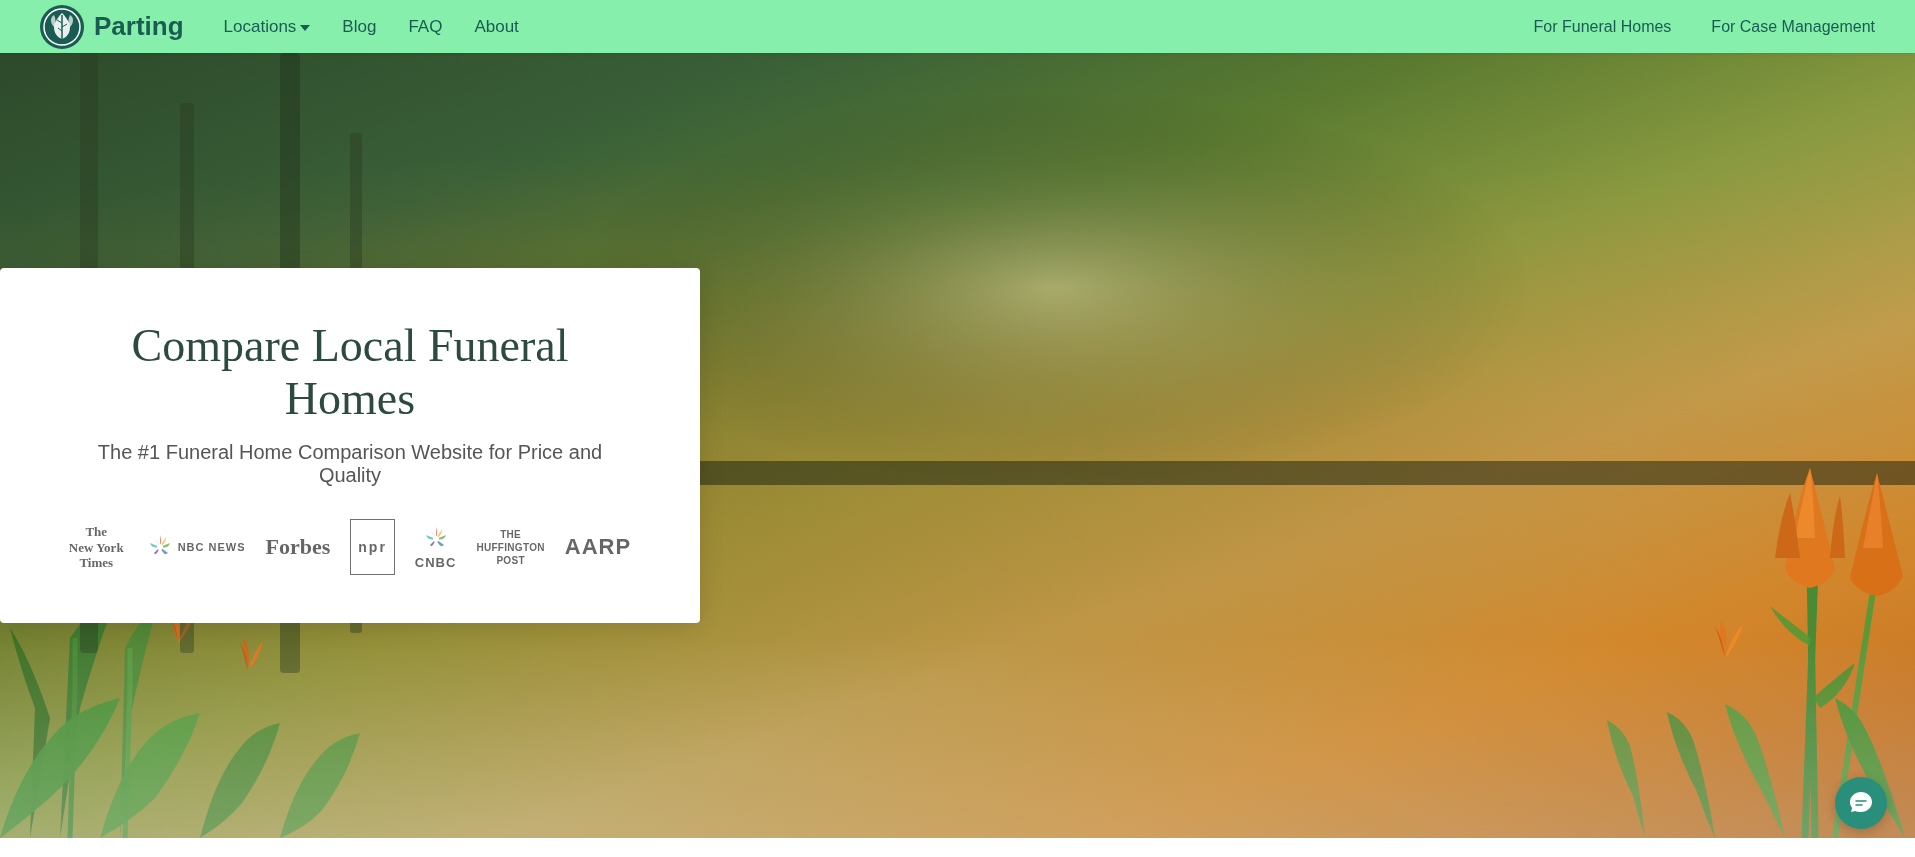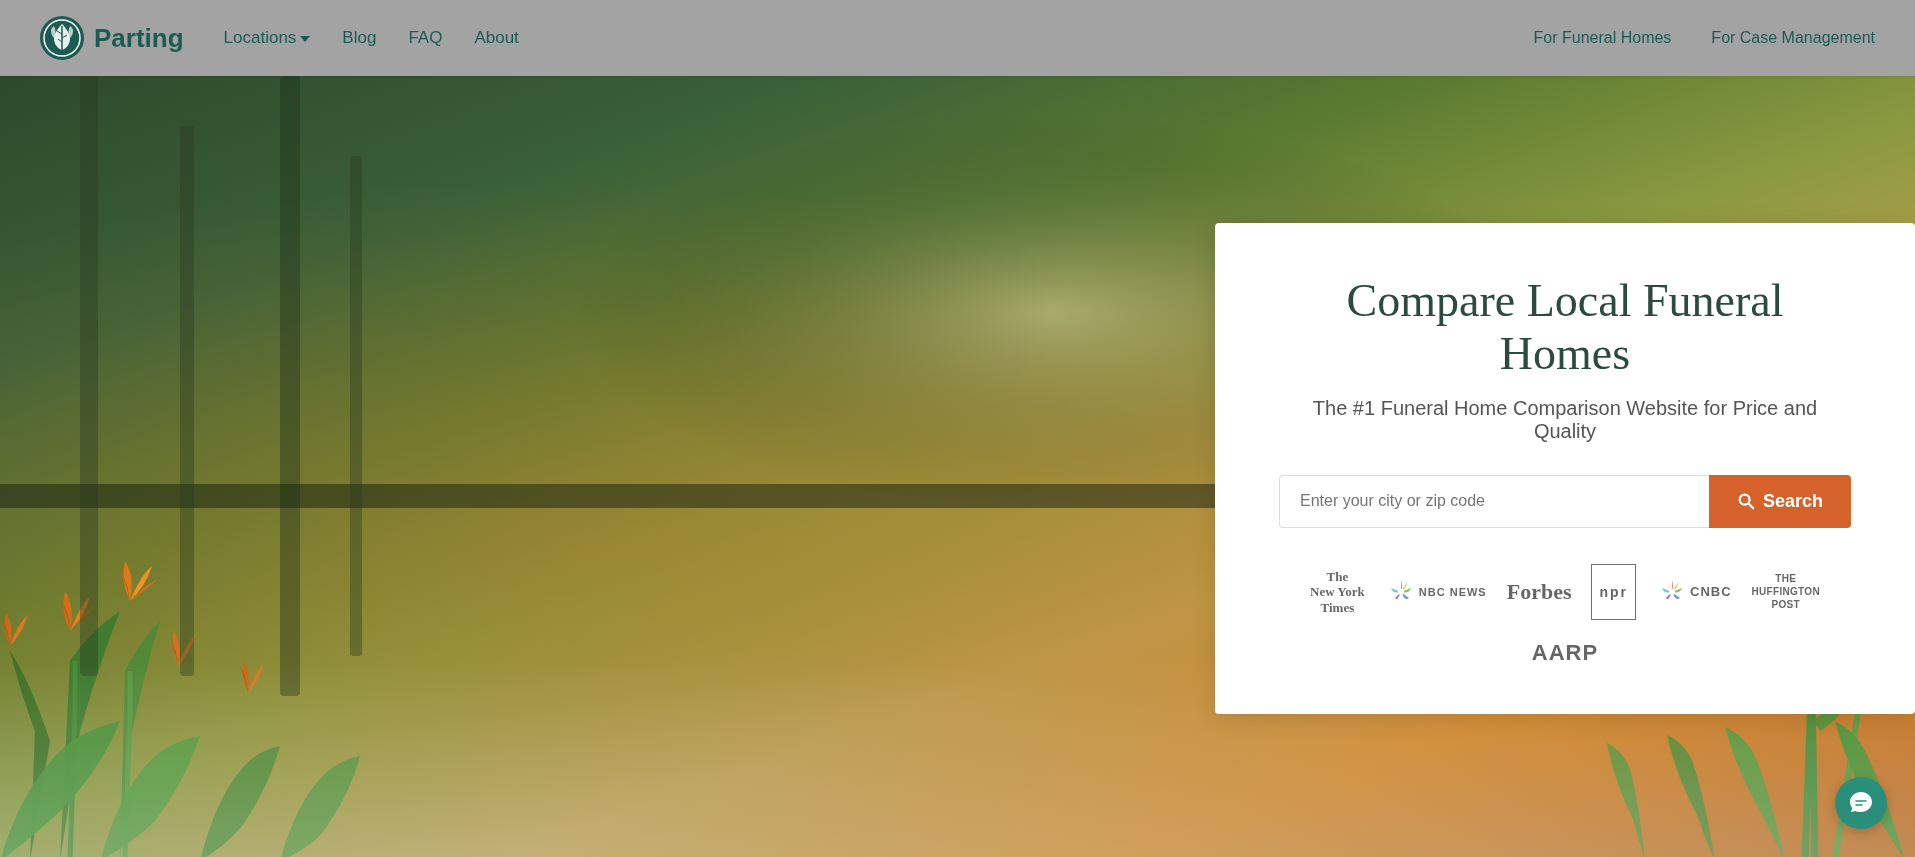--- a/index.html
+++ b/index.html
@@ -2,25 +2,25 @@
 <html><head>
   <meta charset="utf-8">
   <style>
     * { margin: 0; padding: 0; box-sizing: border-box; }
     body { font-family: -apple-system, BlinkMacSystemFont, 'Segoe UI', sans-serif; overflow-x: hidden; }
 
     
     .navbar {
       position: relative;
       z-index: 100;
-      background: #a3a3a3;
+      background: #86efac;
       display: flex;
       align-items: center;
       padding: 0 40px;
-      height: 76px;
+      height: 53px;
       box-shadow: 0 1px 4px rgba(0,0,0,0.08);
     }
     .logo {
       display: flex;
       align-items: center;
       gap: 10px;
       text-decoration: none;
       margin-right: 40px;
     }
     .logo-icon {
@@ -73,21 +73,21 @@
     }
 
     
     .hero {
       position: relative;
       width: 100%;
       height: 785px;
       overflow: hidden;
       display: flex;
       align-items: center;
-      justify-content: flex-end;
+      justify-content: flex-start;
     }
     .hero-bg {
       position: absolute;
       inset: 0;
       background:
         radial-gradient(ellipse at 30% 60%, rgba(180,120,40,0.45) 0%, transparent 55%),
         radial-gradient(ellipse at 75% 50%, rgba(200,130,50,0.35) 0%, transparent 50%),
         linear-gradient(160deg, #2d4a2a 0%, #3a6038 20%, #5a7a30 35%, #8a9a40 50%, #c0a050 65%, #d4872a 80%, #c06820 100%);
     }
     
@@ -200,21 +200,21 @@
       font-size: 13px;
       font-weight: 700;
       line-height: 1.2;
       text-align: center;
       color: #333;
     }
     .press-nbc { display: flex; align-items: center; gap: 2px; }
     .press-nbc-name { font-size: 11px; font-weight: 700; letter-spacing: 1px; color: #333; }
     .nbc-peacock { width: 32px; height: 28px; }
     .cnbc-peacock { width: 32px; height: 28px; }
-    .press-cnbc { display: flex; align-items: center; gap: 2px; }
+    .press-cnbc { display: flex; flex-direction: column; align-items: center; gap: 2px; }
     .press-cnbc-name { font-size: 13px; font-weight: 800; letter-spacing: 1px; color: #333; }
     .press-forbes { font-family: Georgia, serif; font-size: 22px; font-weight: 700; color: #333; }
     .press-npr { border: 1.5px solid #444; padding: 19px 7px; font-size: 14px; font-weight: 700; letter-spacing: 2px; color: #333; }
     .press-huff { font-size: 10px; font-weight: 700; color: #333; text-align: center; line-height: 1.3; text-transform: uppercase; letter-spacing: 0.3px; }
     .press-huff span { display: block; }
     .press-aarp { font-size: 22px; font-weight: 800; color: #333; letter-spacing: 1px; }
 
     
     .chat-bubble {
       position: fixed;
@@ -364,30 +364,20 @@
       <rect x="0" y="0" width="1915" height="785" fill="url(#sun)"></rect>
     </svg>
   </div>
 
   <div class="hero-overlay"></div>
 
   <div class="hero-card">
     <h1 class="hero-title">Compare Local Funeral Homes</h1>
     <p class="hero-subtitle">The #1 Funeral Home Comparison Website for Price and Quality</p>
 
-    <div class="search-row">
-      <input class="search-input" type="text" placeholder="Enter your city or zip code" style="">
-      <button class="search-btn">
-        <svg class="search-icon-svg" viewBox="0 0 20 20" fill="none" stroke="white" stroke-width="2.5" stroke-linecap="round">
-          <circle cx="8.5" cy="8.5" r="5.5"></circle>
-          <line x1="13" y1="13" x2="18" y2="18"></line>
-        </svg>
-        <span>Search</span>
-      </button>
-    </div>
 
     <div class="press-row">
 
       <div class="press-logo">
         <div class="press-nyt">
           <span>The</span><br>
           <span>New York</span><br>
           <span>Times</span>
         </div>
       </div>

